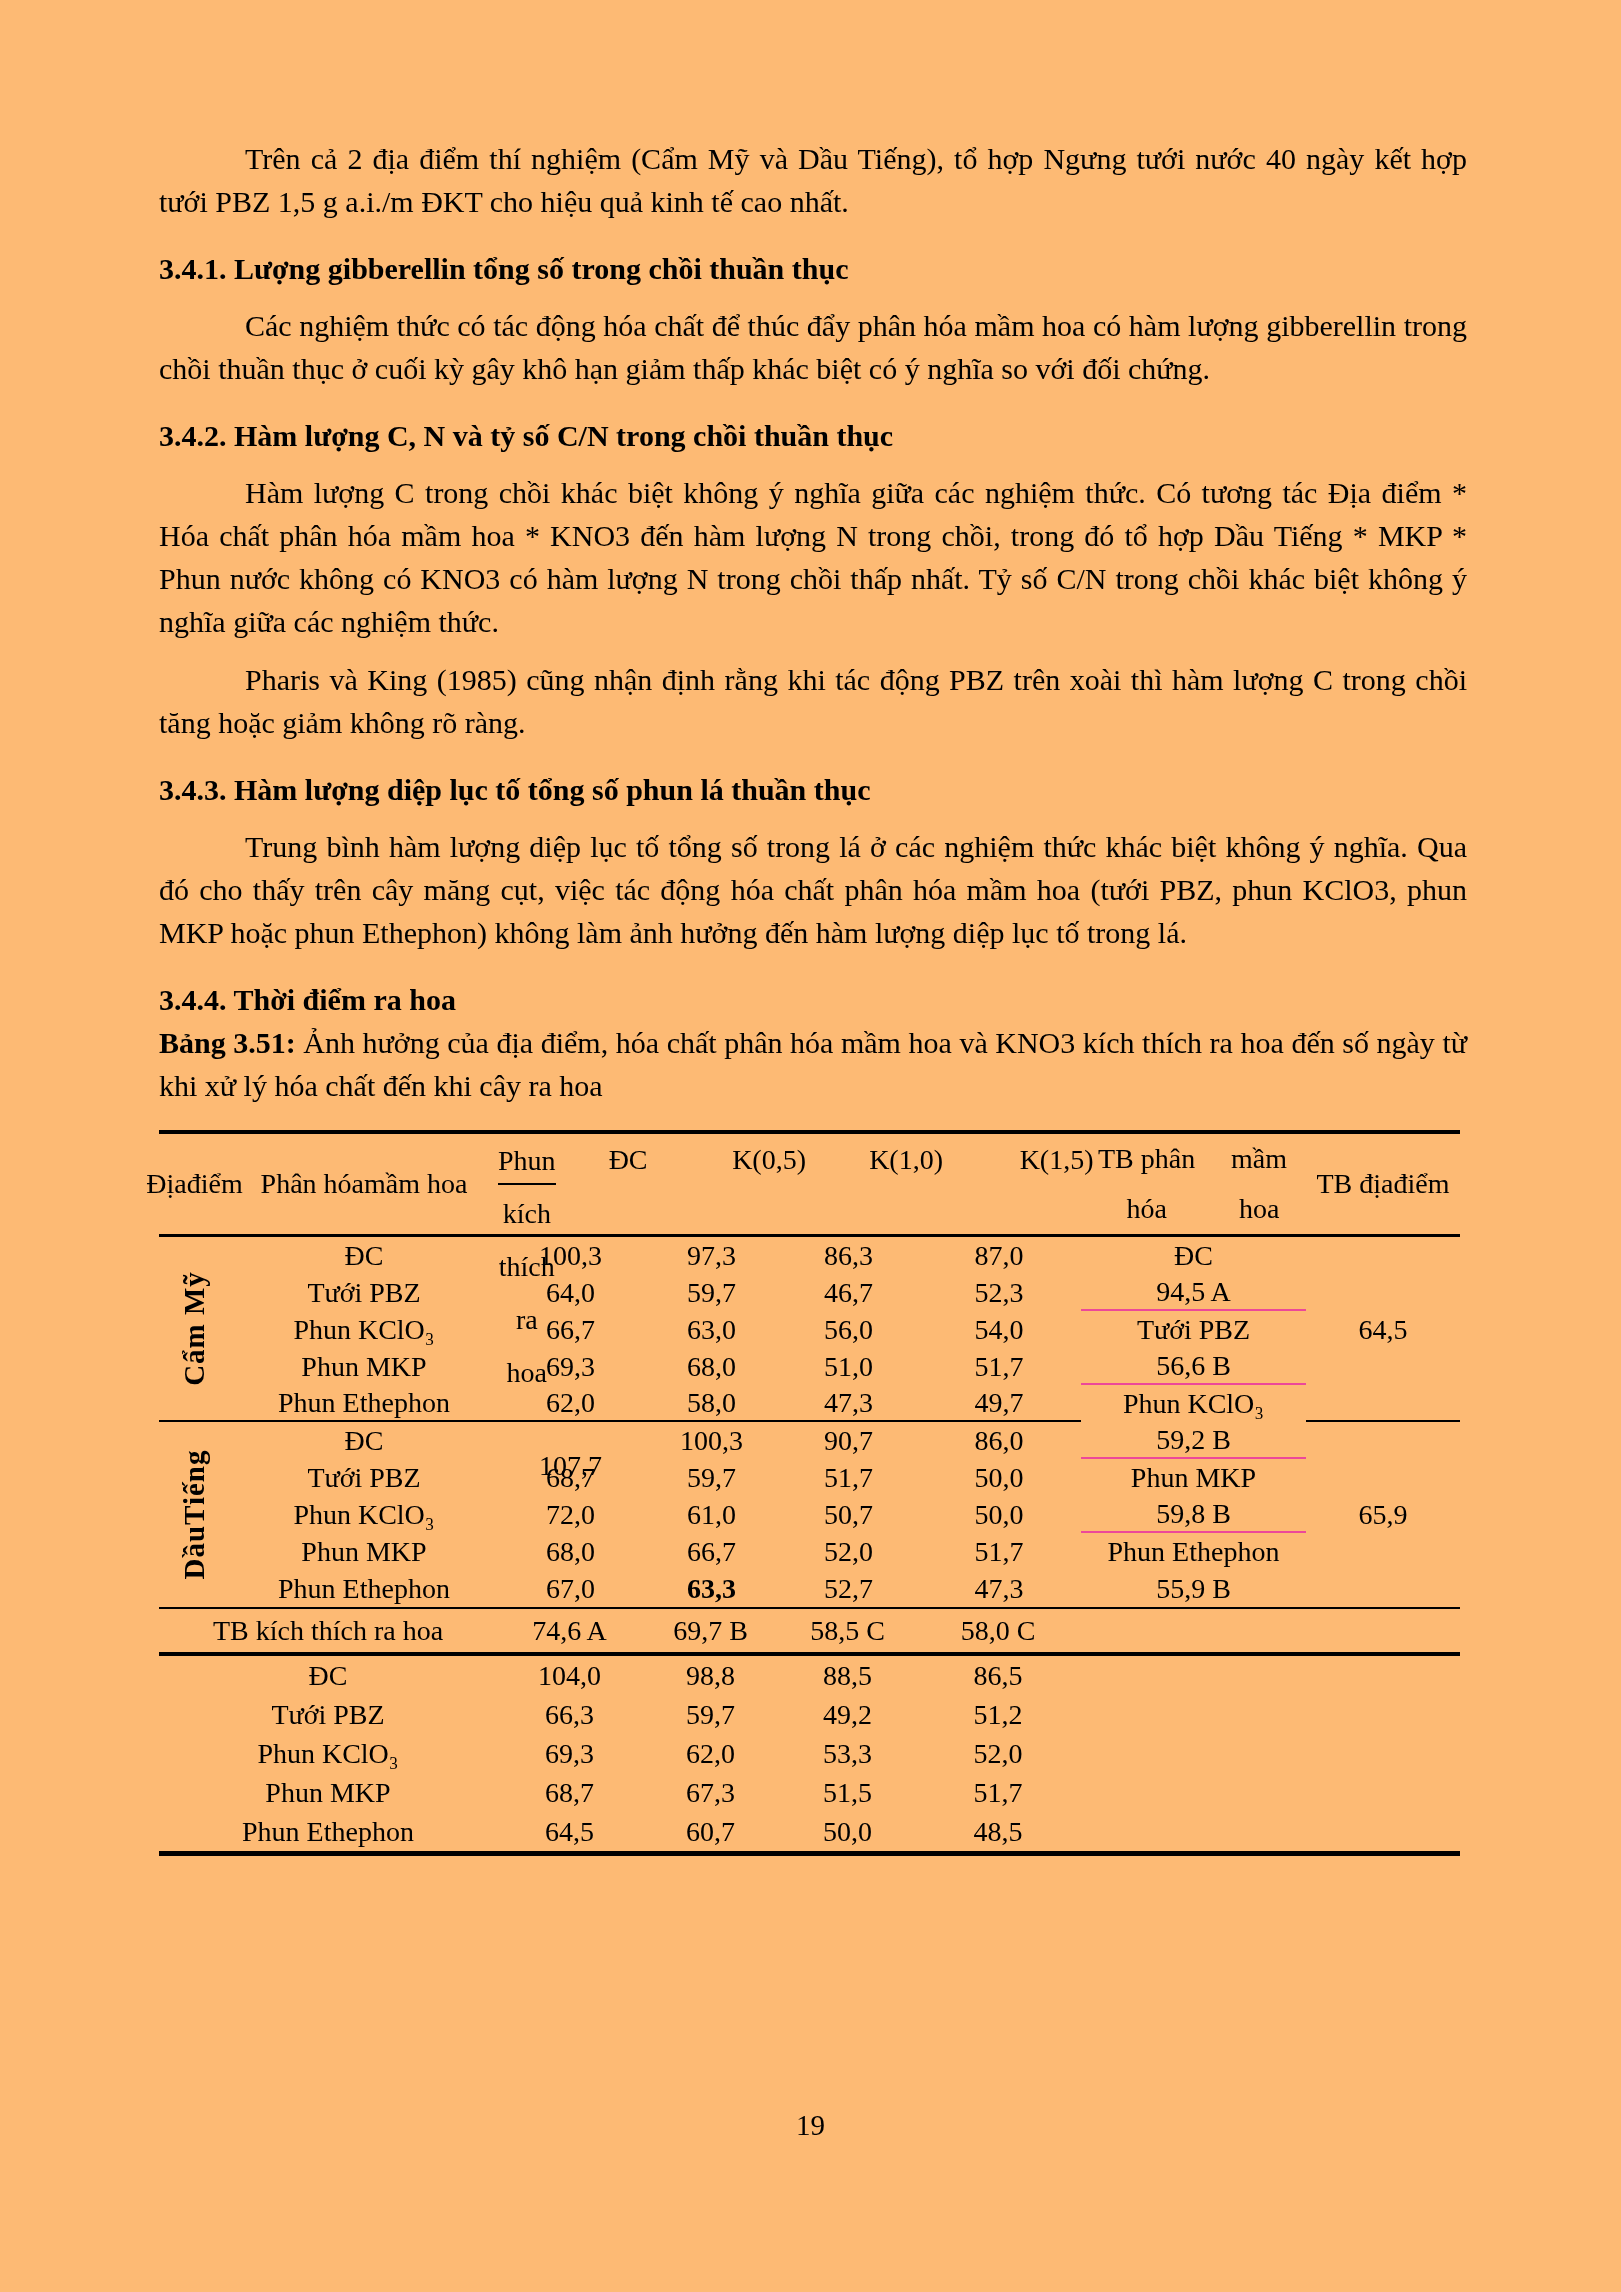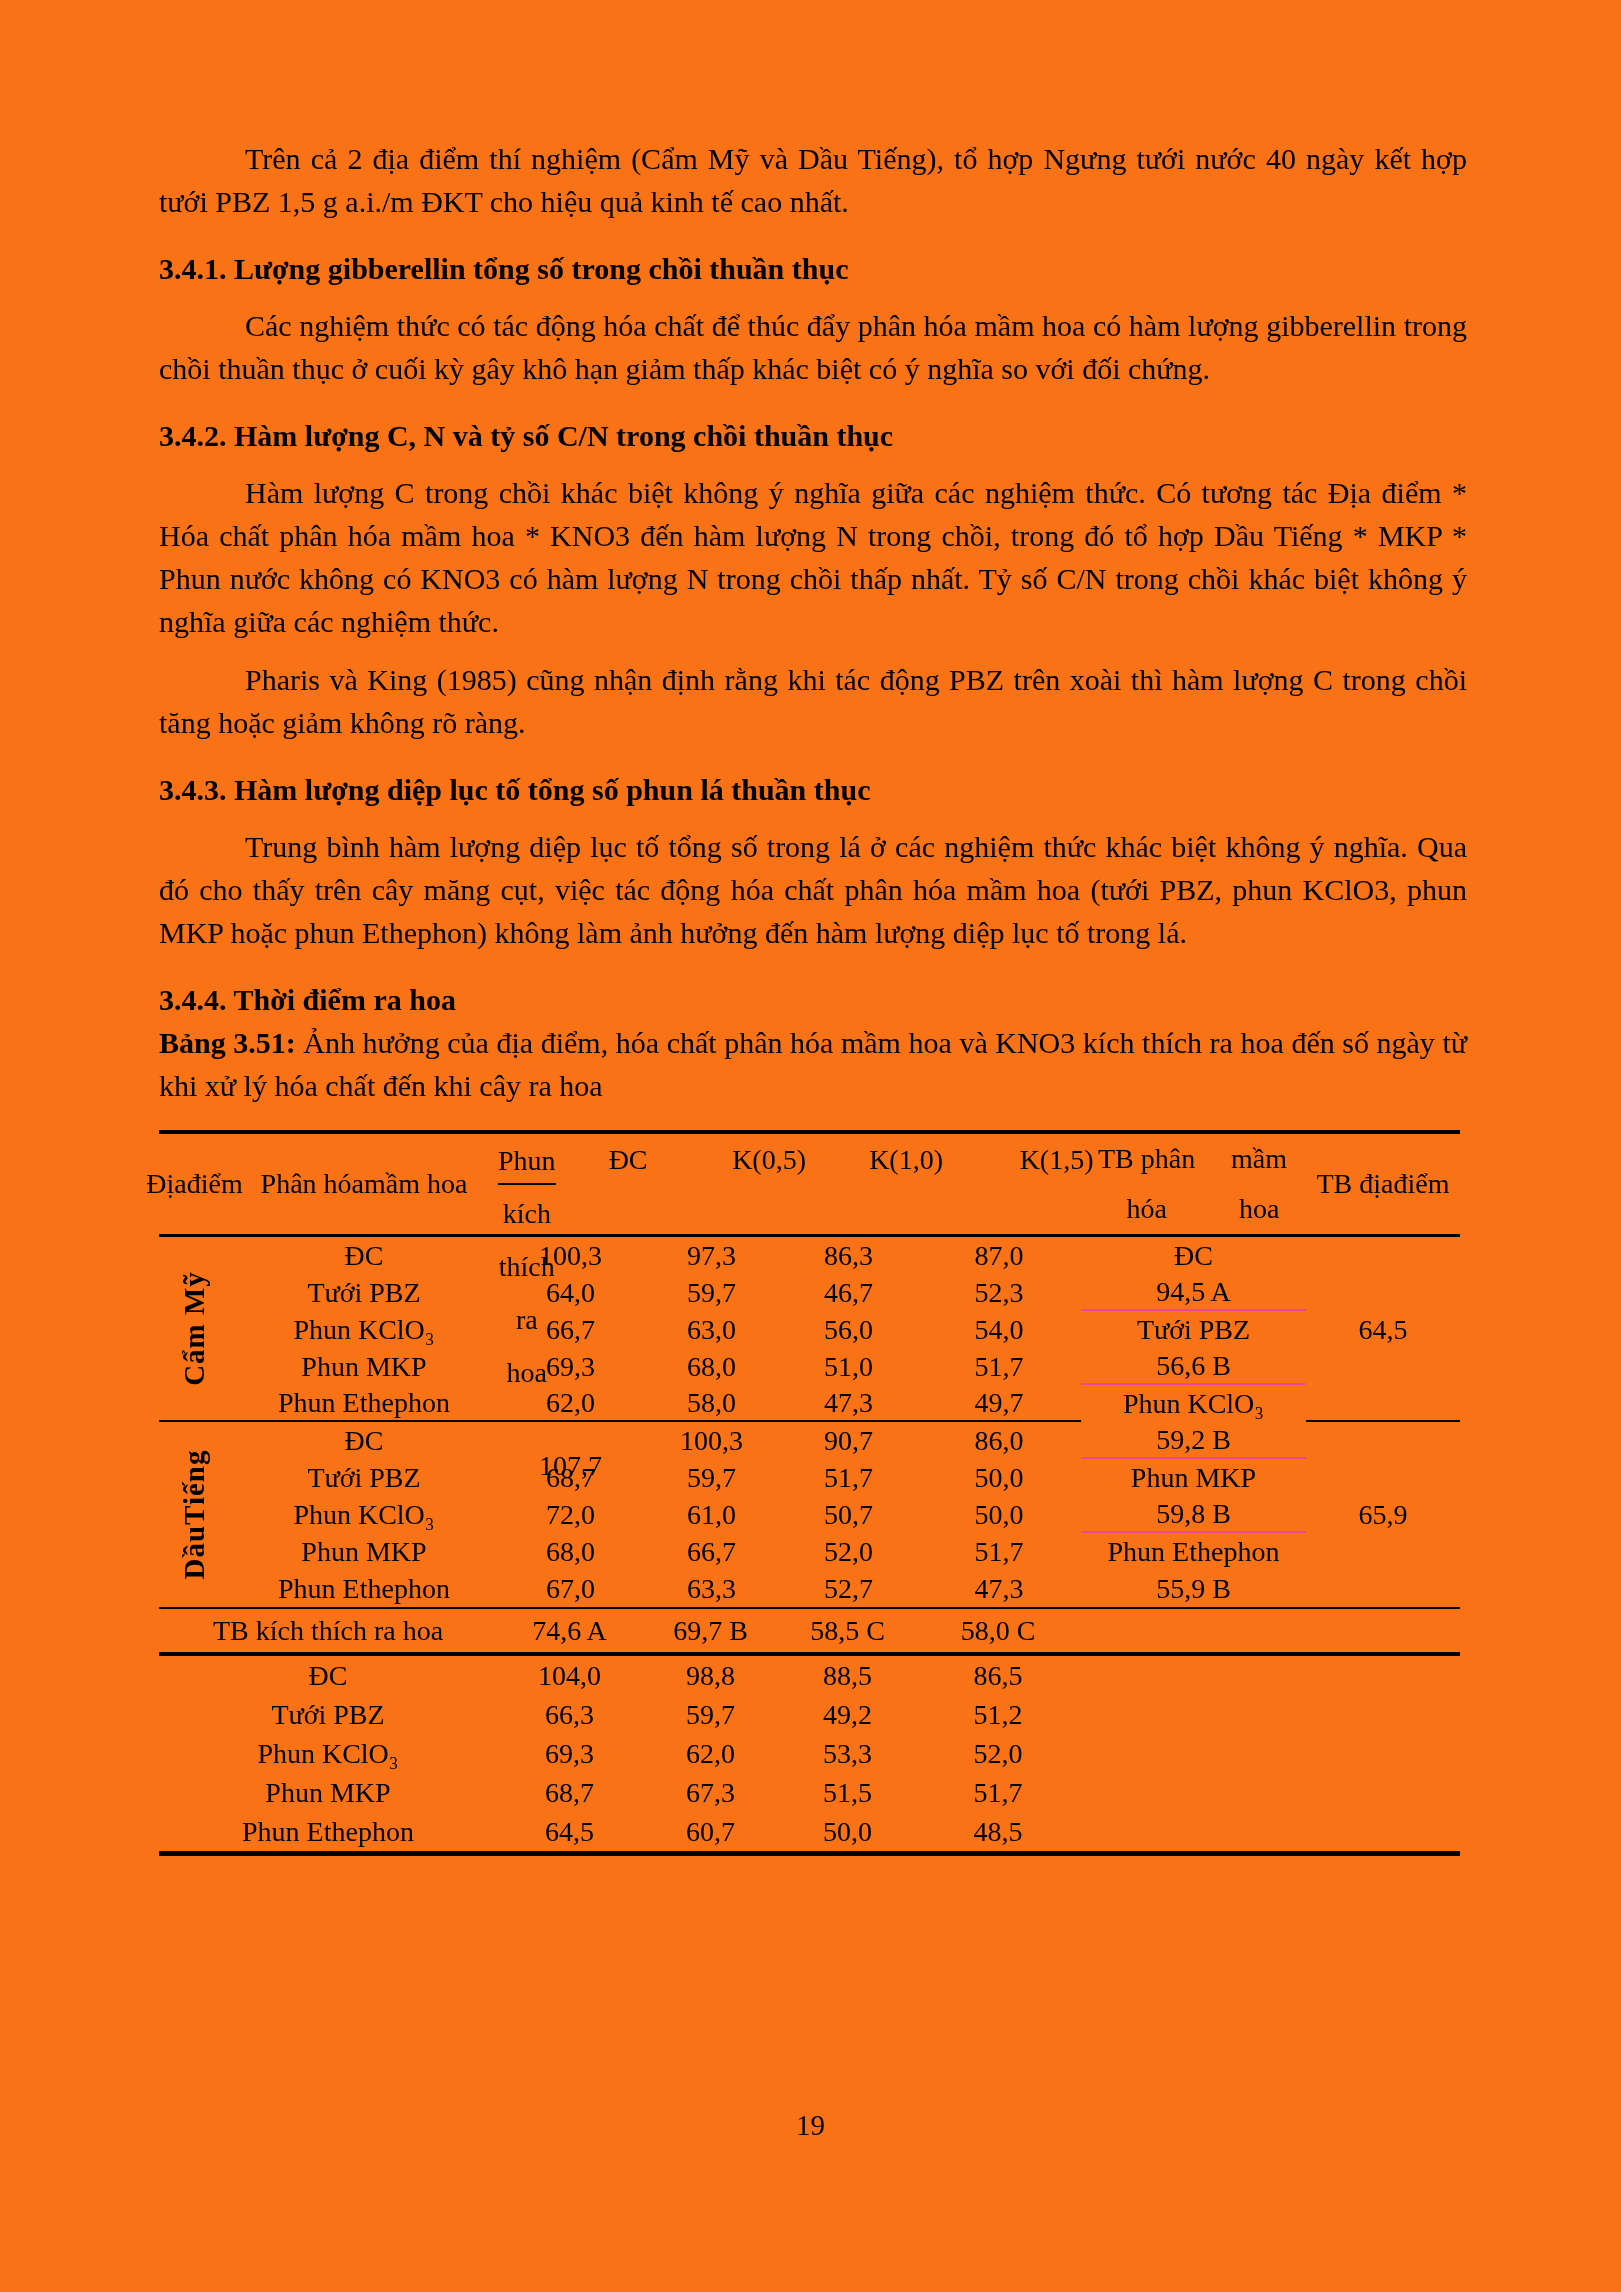--- a/index.html
+++ b/index.html
@@ -1,18 +1,18 @@
 <!DOCTYPE html>
 <html><head>
 <meta charset="utf-8">
 <style>
   html,body { margin:0; padding:0; background:#888; }
   .page {
     position:relative; width:1621px; height:2293px; margin:0 auto;
-    background:#f97316; color:#000;
+    background:#fdba74; color:#000;
     font-family:"Liberation Serif","DejaVu Serif",serif;
   }
   .content { position:absolute; left:159px; top:137px; width:1308px; }
   .para { font-size:30px; line-height:43px; text-align:justify; text-indent:86px; margin:0; }
   .hd   { font-size:30px; line-height:43px; text-align:justify; font-weight:bold; margin:0; }
   .mt-lg { margin-top:33px; }
   .mt-md { margin-top:23.5px; }
   .mt-sm { margin-top:14.7px; }
   .caption { font-size:30px; line-height:43px; text-align:justify; margin:0; }
   .caption .b { font-weight:bold; }
@@ -171,21 +171,21 @@
 
         <div class="c" style="grid-row:9;grid-column:2;">Phun MKP</div>
         <div class="c" style="grid-row:9;grid-column:3;">68,0</div>
         <div class="c" style="grid-row:9;grid-column:4;">66,7</div>
         <div class="c" style="grid-row:9;grid-column:5;">52,0</div>
         <div class="c" style="grid-row:9;grid-column:6;">51,7</div>
         <div class="c" style="grid-row:9;grid-column:7;">Phun Ethephon</div>
 
         <div class="c" style="grid-row:10;grid-column:2;">Phun Ethephon</div>
         <div class="c" style="grid-row:10;grid-column:3;">67,0</div>
-        <div class="c" style="grid-row:10;grid-column:4;">63,3</div>
+        <div class="c" style="grid-row:10;grid-column:4;font-weight:bold;">63,3</div>
         <div class="c" style="grid-row:10;grid-column:5;">52,7</div>
         <div class="c" style="grid-row:10;grid-column:6;">47,3</div>
         <div class="c" style="grid-row:10;grid-column:7;">55,9 B</div>
       </div>
 
       <div class="tb-row">
         <div class="c">TB kích thích ra hoa</div>
         <div class="c">74,6 A</div>
         <div class="c">69,7 B</div>
         <div class="c">58,5 C</div>

